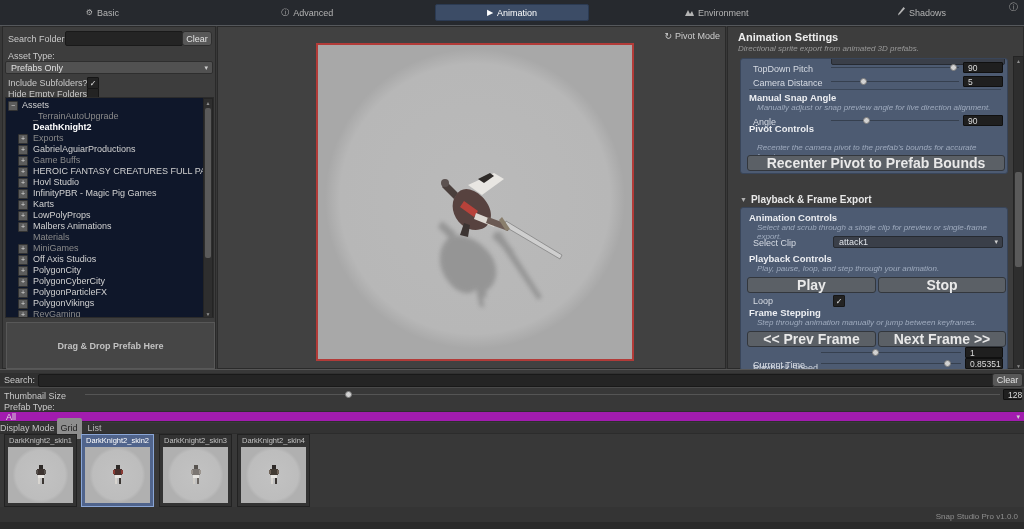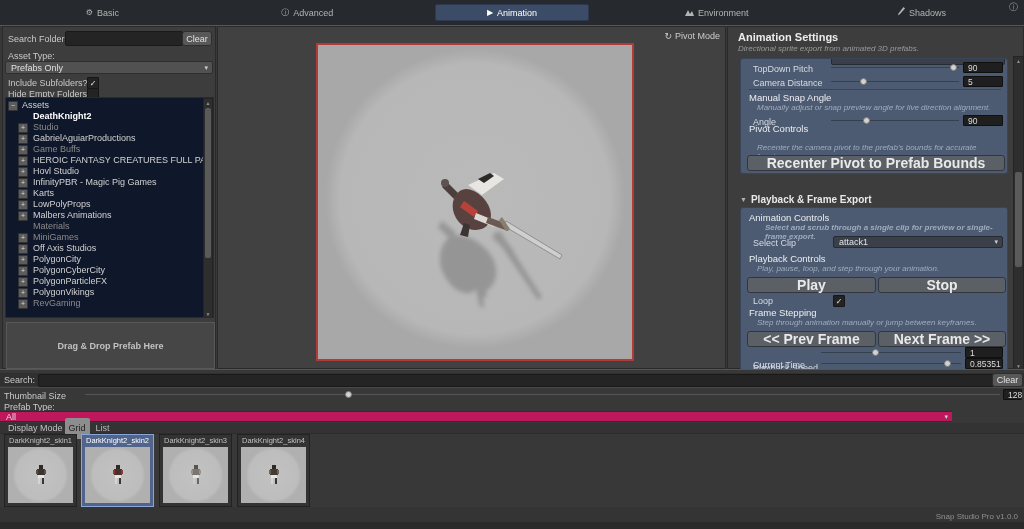--- a/index.html
+++ b/index.html
@@ -64,21 +64,21 @@
   #viewport{position:absolute;left:98px;top:16px;width:314px;height:314px;
         border:2px solid #b23b38;box-sizing:content-box;
         background:radial-gradient(circle 150px at 50% 49%,#bababa 0%,#b7b7b7 90%,#a8a8a8 100%);}
 
   
   #rp-title{position:absolute;left:10px;top:4px;font-size:11px;font-weight:bold;color:#ececec;}
   #rp-sub{position:absolute;left:10px;top:17px;font-size:8px;font-style:italic;color:#9a9a9a;}
   #rscroll{position:absolute;left:0;top:29px;width:284px;height:314px;overflow:hidden;}
   .bluebox{position:absolute;left:12px;width:268px;background:#4d5b72;border:1px solid #394559;
         border-radius:3px;box-sizing:border-box;overflow:hidden;}
-  .bhdr{font-weight:normal;color:#eceef2;font-size:9.5px;}
+  .bhdr{font-weight:bold;color:#eceef2;font-size:9.5px;}
   .bdesc{font-style:italic;color:#9fabbe;font-size:8px;}
   .blbl{color:#d6dbe3;}
   .slider{position:absolute;height:9px;}
   .slider .strack{position:absolute;left:0;right:0;top:4px;height:1px;background:#36404f;}
   .slider .sknob{position:absolute;top:1px;width:7px;height:7px;border-radius:50%;
         background:#d2d2d2;border:1px solid #7a7a7a;box-sizing:border-box;margin-left:-4px;}
   .valbox{position:absolute;height:11px;background:#1f1f1f;border:1px solid #101010;
         border-radius:1px;color:#dcdcdc;font-size:8.5px;line-height:11px;padding-left:4px;
         box-sizing:border-box;}
   .bbtn{position:absolute;height:14px;background:#5b6066;border:1px solid #33373d;border-radius:3px;
@@ -89,21 +89,21 @@
         font-weight:bold;font-size:10px;color:#e8e8e8;}
   #foldout .fi{font-size:7px;color:#b0b0b0;}
   .clipped{position:absolute;left:90px;top:-8px;width:172px;height:12px;background:#3a3f49;
         border:1px solid #262a31;border-radius:2px;}
 
   
   #bottom{position:absolute;left:0;top:369px;width:1024px;height:160px;background:#383838;
         border-top:1px solid #555;}
   #b-search-row{position:absolute;left:0;top:3px;width:1024px;height:13px;background:#303030;}
   #b-divider1{position:absolute;left:0;top:17px;width:1024px;height:1px;background:#4a4a4a;}
-  #alldrop{position:absolute;left:0;top:41px;width:952px;height:11px;background:#be185d;
+  #alldrop{position:absolute;left:0;top:41px;width:1024px;height:11px;background:#a21caf;
         border-top:1px solid #2e2e2e;border-bottom:1px solid #2e2e2e;display:flex;align-items:center;
         color:#e0e0e0;box-sizing:border-box;}
   #modebar{position:absolute;left:0;top:53px;width:1024px;height:10px;background:#333;
         display:flex;align-items:center;gap:2px;border-bottom:1px solid #2c2c2c;}
   .modebtn{height:21px;padding:0 4px;display:flex;align-items:center;color:#b8b8b8;border-radius:2px;}
   .modebtn.sel{background:#8d8d8d;color:#1d1d1d;}
   #thumbs{position:absolute;left:0;top:64px;width:1024px;height:73px;}
   .card{position:absolute;top:0;width:73px;height:73px;background:#333;border:1px solid #222;
         box-sizing:border-box;}
   .card .clabel{height:11px;line-height:11px;text-align:center;font-size:7.5px;color:#c2c2c2;
@@ -166,26 +166,29 @@
       <span>✓</span>
     </div>
     <span class="abs lbl" style="left:5px;top:62px;">Hide Empty Folders</span>
     <div class="abs chk" style="left:84px;top:61px;"></div>
 
     <div id="tree">
       <div class="trow root" style="margin-top:2px;">
         <span class="pbox">−</span>
         <span class="tl">Assets</span>
       </div>
+      <div class="trow dim nob">
+          <span class="tl">_TerrainAutoUpgrade</span>
+        </div>
       <div class="trow bold nob">
           <span class="tl">DeathKnight2</span>
         </div>
       <div class="trow dim">
           <span class="pbox">+</span>
-          <span class="tl">Studio</span>
+          <span class="tl">Exports</span>
         </div>
       <div class="trow">
           <span class="pbox">+</span>
           <span class="tl">GabrielAguiarProductions</span>
         </div>
       <div class="trow dim">
           <span class="pbox">+</span>
           <span class="tl">Game Buffs</span>
         </div>
       <div class="trow">
@@ -333,21 +336,21 @@
         <div class="bbtn" style="left:6px;top:96px;width:256px;">Recenter Pivot to Prefab Bounds</div>
       </div>
 
       <div id="foldout">
         <span class="fi">▼</span>
         <span>Playback &amp; Frame Export</span>
       </div>
 
       <div class="bluebox" style="top:151px;height:164px;">
         <span class="abs bhdr" style="left:8px;top:4px;">Animation Controls</span>
-        <span class="abs bdesc" style="left:24px;top:15px;font-weight:bold;">Select and scrub through a single clip for preview or single-frame export.</span>
+        <span class="abs bdesc" style="left:16px;top:15px;">Select and scrub through a single clip for preview or single-frame export.</span>
 
         <span class="abs blbl" style="left:12px;top:30px;">Select Clip</span>
         <div class="bdrop" style="left:92px;top:28px;width:170px;">
           <span>attack1</span>
           <span class="caret">▾</span>
         </div>
 
         <span class="abs bhdr" style="left:8px;top:45px;">Playback Controls</span>
         <span class="abs bdesc" style="left:16px;top:56px;">Play, pause, loop, and step through your animation.</span>
 
@@ -403,21 +406,21 @@
     </div>
     <div class="valbox" style="left:1003px;top:19px;width:19px;background:#1f1f1f;">128</div>
 
     <span class="abs lbl" style="left:4px;top:32px;">Prefab Type:</span>
     <div id="alldrop">
       <span style="margin-left:6px;">All</span>
       <span class="caret">▾</span>
     </div>
 
     <div id="modebar">
-      <span style="margin-left:8px;color:#c2c2c2;">Display Mode</span>
+      <span style="margin-left:0;color:#c2c2c2;">Display Mode</span>
       <div class="modebtn sel">Grid</div>
       <div class="modebtn">List</div>
     </div>
 
     <div id="thumbs">
       <div class="card" style="left:4px;">
         <div class="clabel">DarkKnight2_skin1</div>
         <div class="cimg">
           <svg class="minifig" width="16" height="22" viewBox="0 0 16 22">
             <rect x="6" y="1" width="4" height="4" fill="#2e2a28"></rect>

